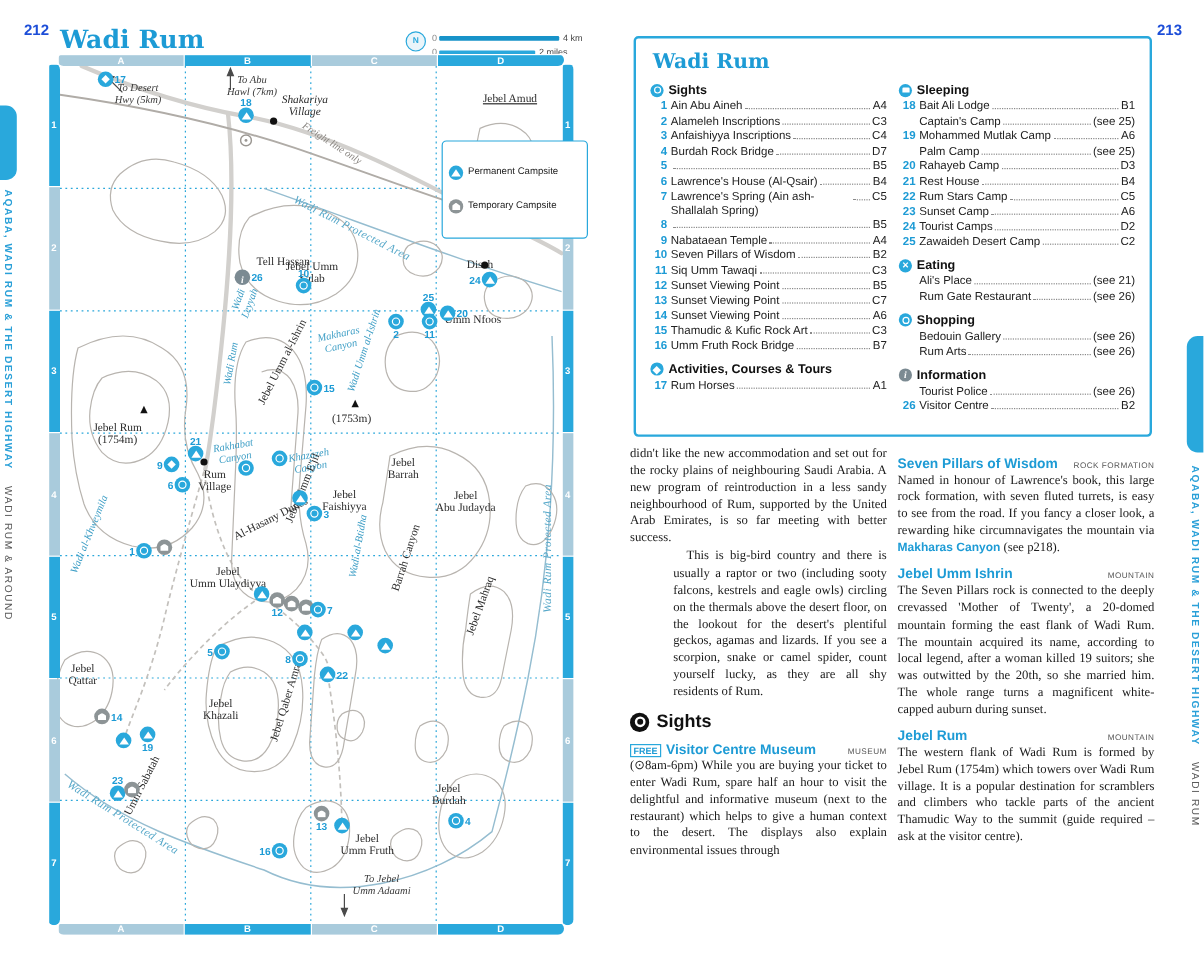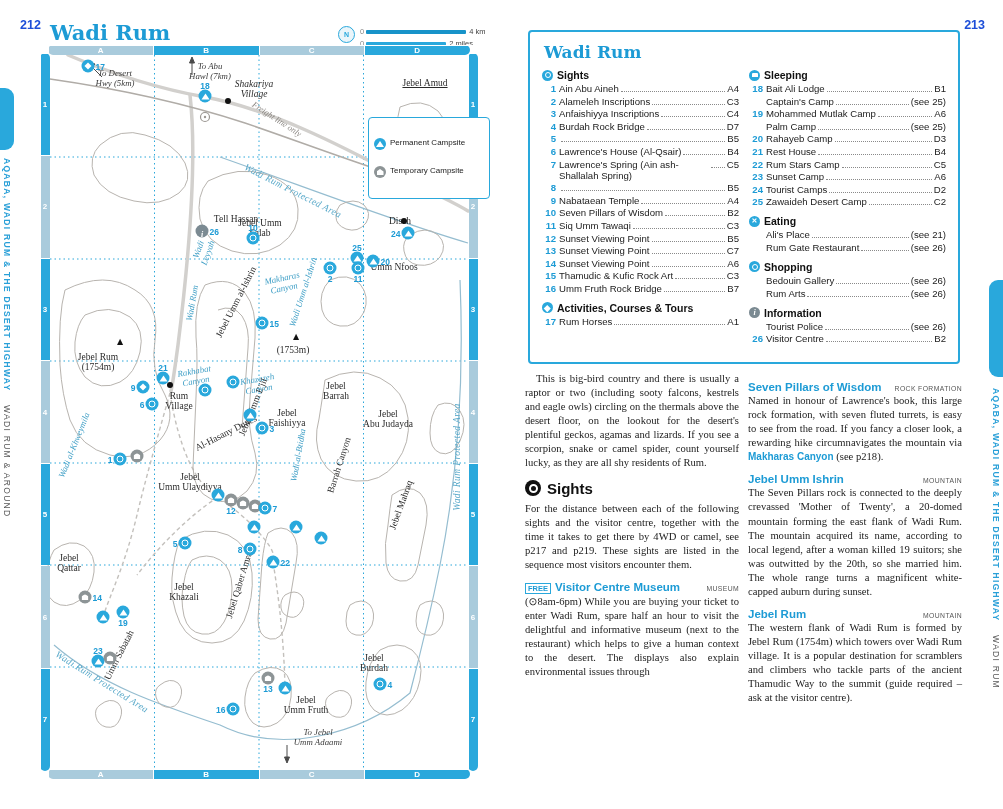--- a/index.html
+++ b/index.html
@@ -82,21 +82,21 @@
   .lb-item{display:flex;align-items:baseline;font:9.6px "Liberation Sans",sans-serif;color:#222;margin-bottom:1.6px;}
   .lb-num{flex:0 0 14px;text-align:right;font-weight:bold;color:#1d9bd5;margin-right:3px;}
   .lb-name{flex:0 1 auto;max-width:150px;}
   .lb-leader{flex:1 1 6px;border-bottom:1px dotted #8a8a8a;margin:0 2px 2px;}
   .lb-ref{flex:0 0 auto;color:#222;}
   
   .artcol{position:absolute;top:372px;width:214px;font:10.6px "Liberation Serif",serif;color:#1b1b1b;text-align:justify;line-height:1.33;}
   .artcol.c1{left:525px;}
   .artcol.c2{left:748px;}
   .artcol p{margin:0 0 1px;}
-  .artcol p.ind{text-indent:11px;}
+  .artcol p.ind{text-indent:11px;margin-left:36px;}
   .sec-head{display:flex;align-items:center;margin:9px 0 5px;}
   .eye{width:16px;height:16px;border-radius:50%;background:#101010;display:inline-flex;align-items:center;justify-content:center;margin-right:6px;}
   .eye::before{content:"";width:5px;height:5px;border:2px solid #fff;border-radius:50%;}
   .sec-head b{font:bold 15px "Liberation Sans",sans-serif;color:#101010;}
   .entry{margin-top:9px;}
   .entry-head{display:flex;align-items:baseline;margin-bottom:1px;}
   .free-badge{font:bold 7.5px "Liberation Sans",sans-serif;color:#1d9bd5;border:1px solid #29a8dc;padding:0 2px;margin-right:4px;flex:0 0 auto;}
   .entry-name{font:bold 11.5px "Liberation Sans",sans-serif;color:#1d9bd5;flex:0 1 auto;}
   .entry-spacer{flex:1;}
   .entry-cat{font:6.8px "Liberation Sans",sans-serif;color:#555;letter-spacing:.4px;flex:0 0 auto;}
@@ -758,26 +758,26 @@
                 <span class="lb-leader"></span>
                 <span class="lb-ref">B2</span>
               </div>
           </div>
         </div>
       </div>
   </div>
 </div>
 
 <div class="artcol c1">
+  <p>didn't like the new accommodation and set out for the rocky plains of neighbouring Saudi Arabia. A new program of reintroduction in a less sandy neighbourhood of Rum, supported by the United Arab Emirates, is so far meeting with better success.</p>
   <p class="ind">This is big-bird country and there is usually a raptor or two (including sooty falcons, kestrels and eagle owls) circling on the thermals above the desert floor, on the lookout for the desert's plentiful geckos, agamas and lizards. If you see a scorpion, snake or camel spider, count yourself lucky, as they are all shy residents of Rum.</p>
   <div class="sec-head">
     <span class="eye"></span>
     <b>Sights</b>
   </div>
-  <p>For the distance between each of the following sights and the visitor centre, together with the time it takes to get there by 4WD or camel, see p217 and p219. These sights are listed in the sequence most visitors encounter them.</p>
   <div class="entry">
     <div class="entry-head">
       <span class="free-badge">FREE</span>
       <span class="entry-name">Visitor Centre Museum</span>
       <span class="entry-spacer"></span>
       <span class="entry-cat">MUSEUM</span>
     </div>
     <p>(⊙8am-6pm) While you are buying your ticket to enter Wadi Rum, spare half an hour to visit the delightful and informative museum (next to the restaurant) which helps to give a human context to the desert. The displays also explain environmental issues through</p>
   </div>
 </div>

